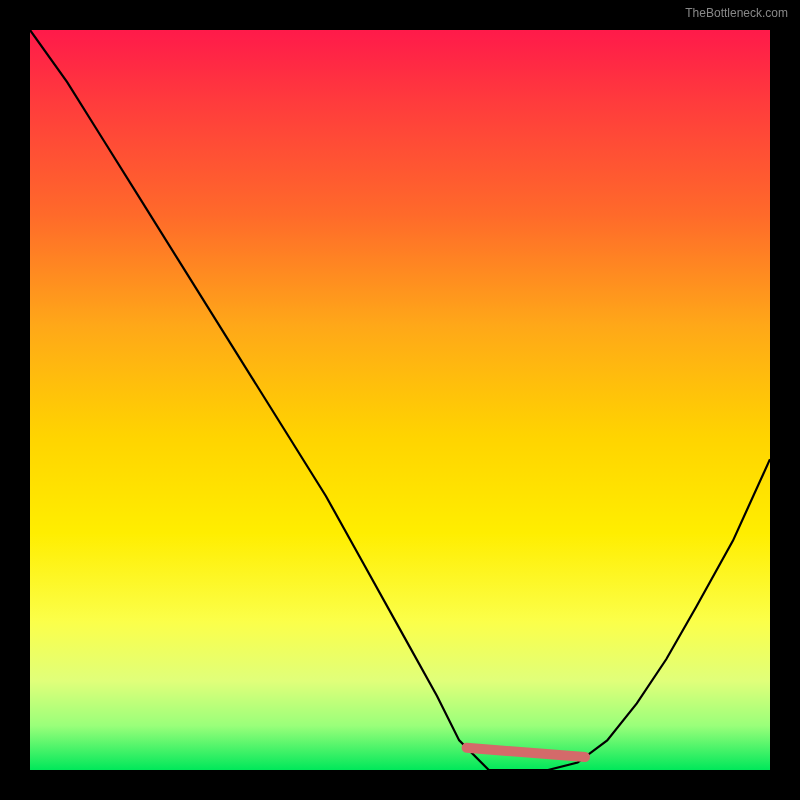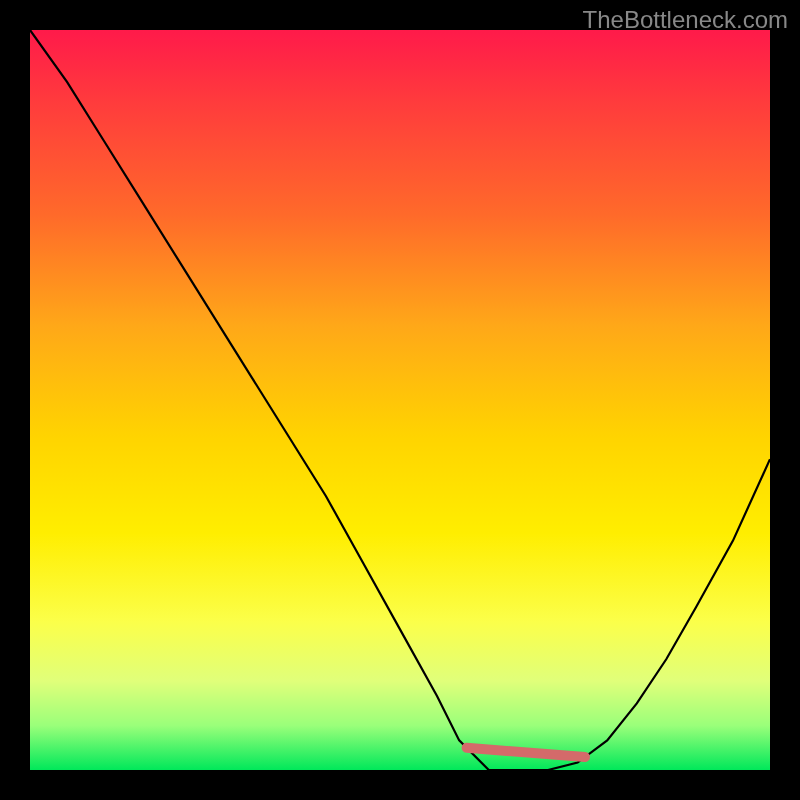--- a/index.html
+++ b/index.html
@@ -9,21 +9,21 @@
     height: 800px;
     background: #000;
     position: relative;
     font-family: Arial, sans-serif;
   }
   .watermark {
     position: absolute;
     top: 6px;
     right: 12px;
     color: #888;
-    font-size: 24px;
+    font-size: 12px;
     font-weight: 500;
     z-index: 10;
   }
   .plot-area {
     position: absolute;
     top: 30px;
     left: 30px;
     width: 740px;
     height: 740px;
     background: linear-gradient(to bottom,

